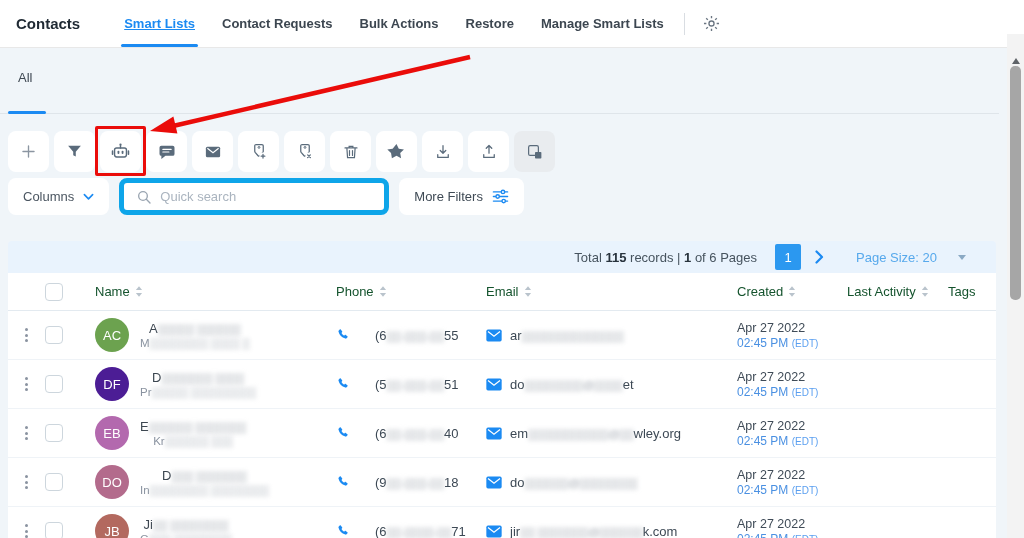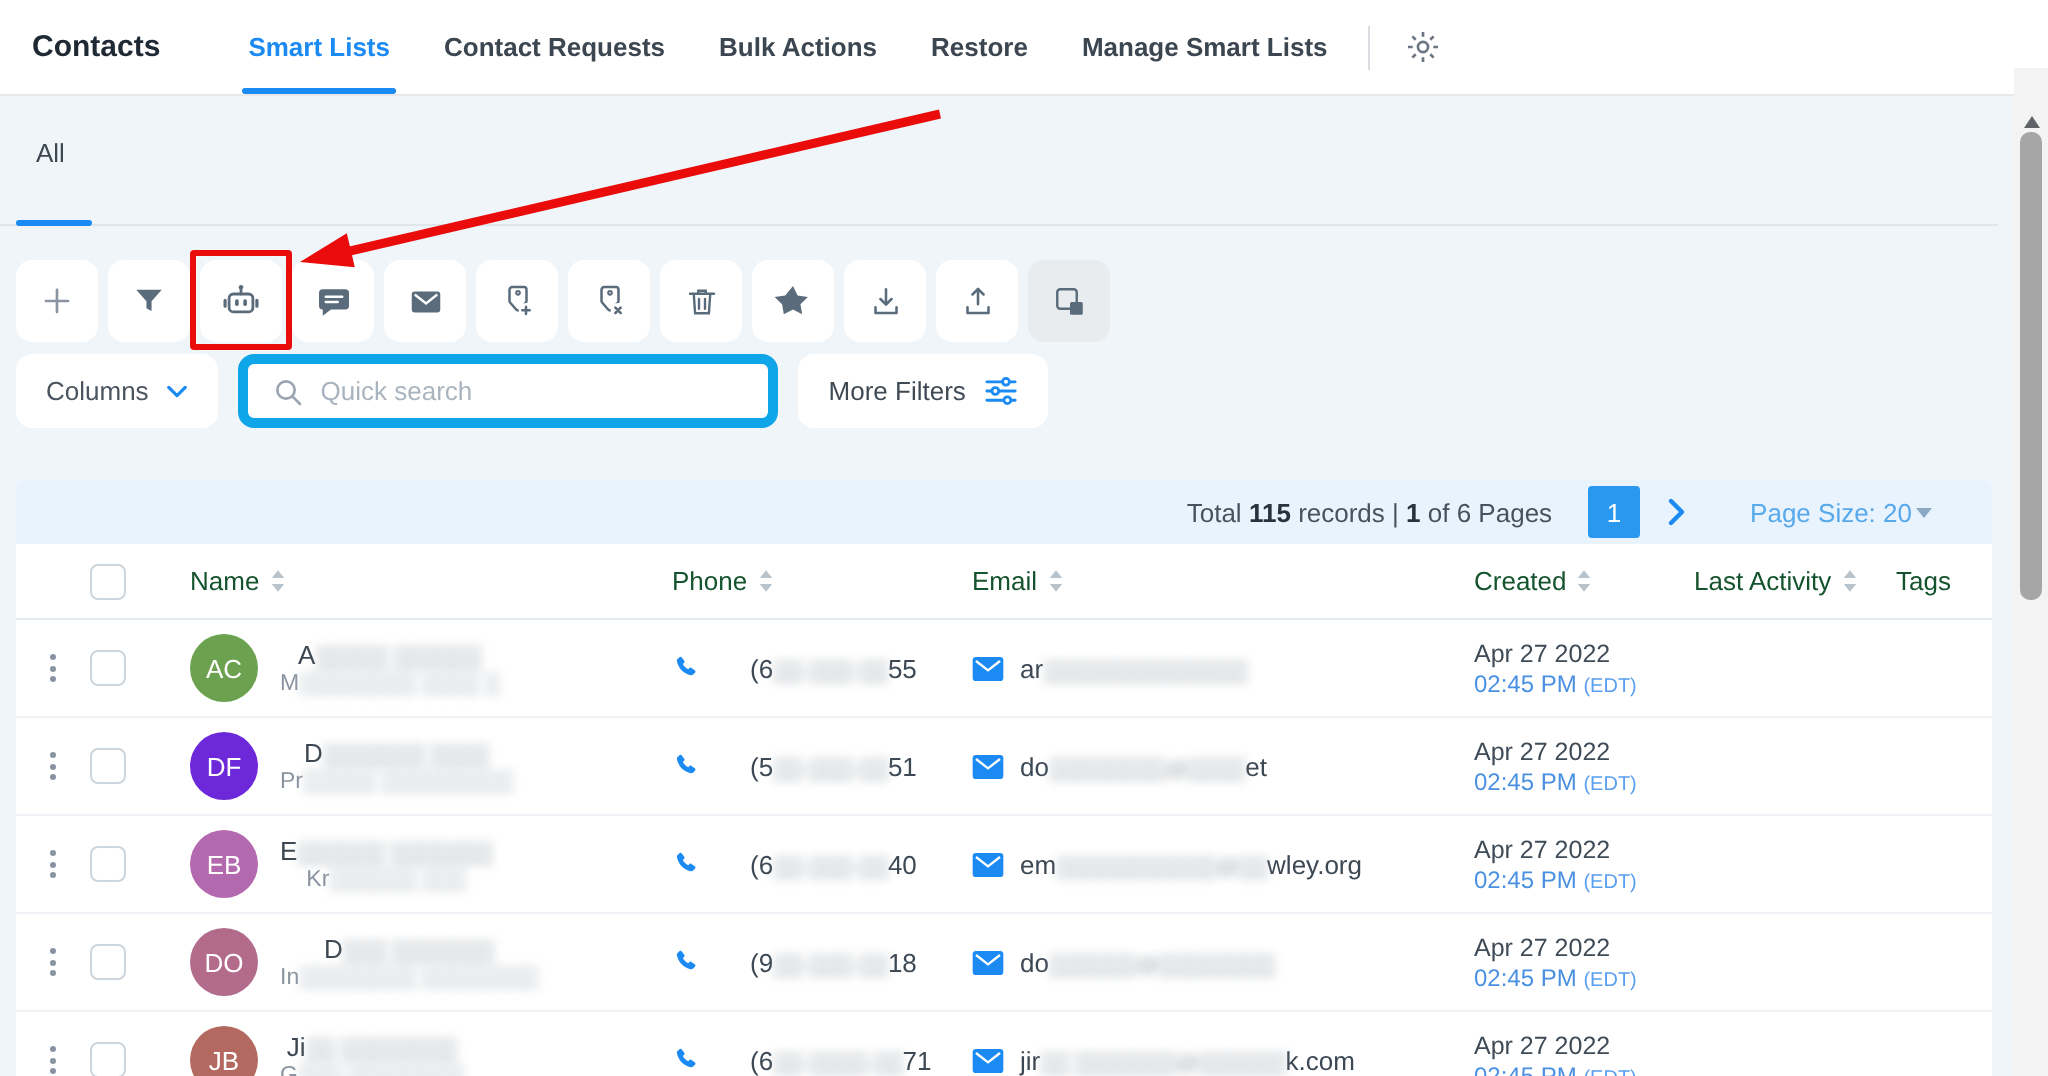--- a/index.html
+++ b/index.html
@@ -6,21 +6,21 @@
   body { font-family:"Liberation Sans", sans-serif; background:#fff; }
   .screen { position:relative; width:1024px; height:538px; overflow:hidden; background:#f0f5f9; }
 
   
   .topbar { position:relative; height:48px; background:#fff; border-bottom:1px solid #e8e8e8;
             display:flex; align-items:center; padding-left:16px; z-index:5; }
   .app-title { font-size:15px; font-weight:bold; color:#1f2933; margin-right:44px; }
   .nav-tabs { display:flex; align-items:center; gap:27px; height:100%; }
   .nav-tab { font-size:13px; color:#3c4650; font-weight:600; height:100%; display:flex;
              align-items:center; position:relative; cursor:pointer; white-space:nowrap; }
-  .nav-tab.active { color:#1b8af2; }
+  .nav-tab.active { color:#1b8af2;text-decoration:underline; }
   .nav-tab.active::after { content:""; position:absolute; left:-3px; right:-3px; bottom:0;
              height:3px; background:#1b8af2; border-radius:2px; }
   .nav-divider { width:1px; height:22px; background:#d9dde2; margin:0 17px 0 20px; }
 
   
   .content { position:relative; height:505px; padding-top:20px; }
 
   .listtab-row { position:relative; padding-left:18px; border-bottom:1px solid #dfe5ea;
                  width:999px; }
   .listtab { display:inline-block; font-size:13px; color:#3e4852; padding-bottom:28px;
@@ -49,21 +49,21 @@
 
   
   .pagebar { margin:26px 0 0 8px; width:988px; height:32px; background:#e9f3fd;
              border-radius:4px 4px 0 0; display:flex; align-items:center;
              justify-content:flex-end; padding-right:30px; font-size:13px; color:#46535e; }
   .pagebar b { color:#28333d; }
   .pagebox { width:26px; height:26px; background:#2b98f0; color:#fff; font-size:13px;
              display:flex; align-items:center; justify-content:center; margin:0 4px 0 18px;
              border-radius:2px; cursor:pointer; }
   .next-chevron { margin:0 10px; display:flex; align-items:center; cursor:pointer; }
-  .pagesize { color:#57a9ec; margin-left:22px; cursor:pointer; display:flex; align-items:center; gap:2px; }
+  .pagesize { color:#57a9ec; margin-left:22px; cursor:pointer; display:flex; align-items:center; gap:21px; }
   .caret-down { width:0; height:0; border-left:4px solid transparent; border-right:4px solid transparent;
              border-top:5px solid #8aa9c4; }
 
   
   .table { width:988px; margin-left:8px; background:#fff; }
   .tgrid { display:grid; grid-template-columns:36px 44px 240px 150px 250px 110px 105px 53px;
            align-items:center; }
   .thead { height:38px; border-bottom:1px solid #e3eaf0; }
   .th { font-size:13px; color:#14532d; display:flex; align-items:center; gap:5px; }
   .trow { height:49px; border-bottom:1px solid #eff3f7; background:#fff; }
@@ -367,21 +367,21 @@
     <div class="tgrid trow">
       <div class="c kebabc">
               <span class="kdot"></span>
               <span class="kdot"></span>
               <span class="kdot"></span>
             </div>
       <div class="c">
               <span class="cb"></span>
             </div>
       <div class="c namec">
-        <span class="avatar" style="background: #6d28d9;">DF</span>
+        <span class="avatar" style="background: #4c1d95;">DF</span>
         <span class="nst">
           <span class="n1"><span>D</span><span class="rx">▒▒▒▒▒▒▒ ▒▒▒▒</span></span>
           <span class="n2"><span>Pr</span><span class="rx">▒▒▒▒▒ ▒▒▒▒▒▒▒▒▒</span></span>
         </span>
       </div>
       <div class="c phonec">
         <span>
           <svg width="14" height="14" viewBox="0 0 24 24" fill="#1b8af2">
                   <path d="M6.4 2.7c.6-.6 1.5-.5 2 .2l2.1 2.8c.4.5.4 1.2-.1 1.7l-1.1 1.1c1 2 2.6 3.6 4.6 4.6l1.1-1.1c.5-.5 1.2-.5 1.7-.1l2.8 2.1c.7.5.8 1.4.2 2l-1.6 1.6c-.5.5-1.3.8-2 .6C9.6 16.5 5.8 12.7 4.2 6.2c-.2-.7.1-1.5.6-2z"></path>
                 </svg>

